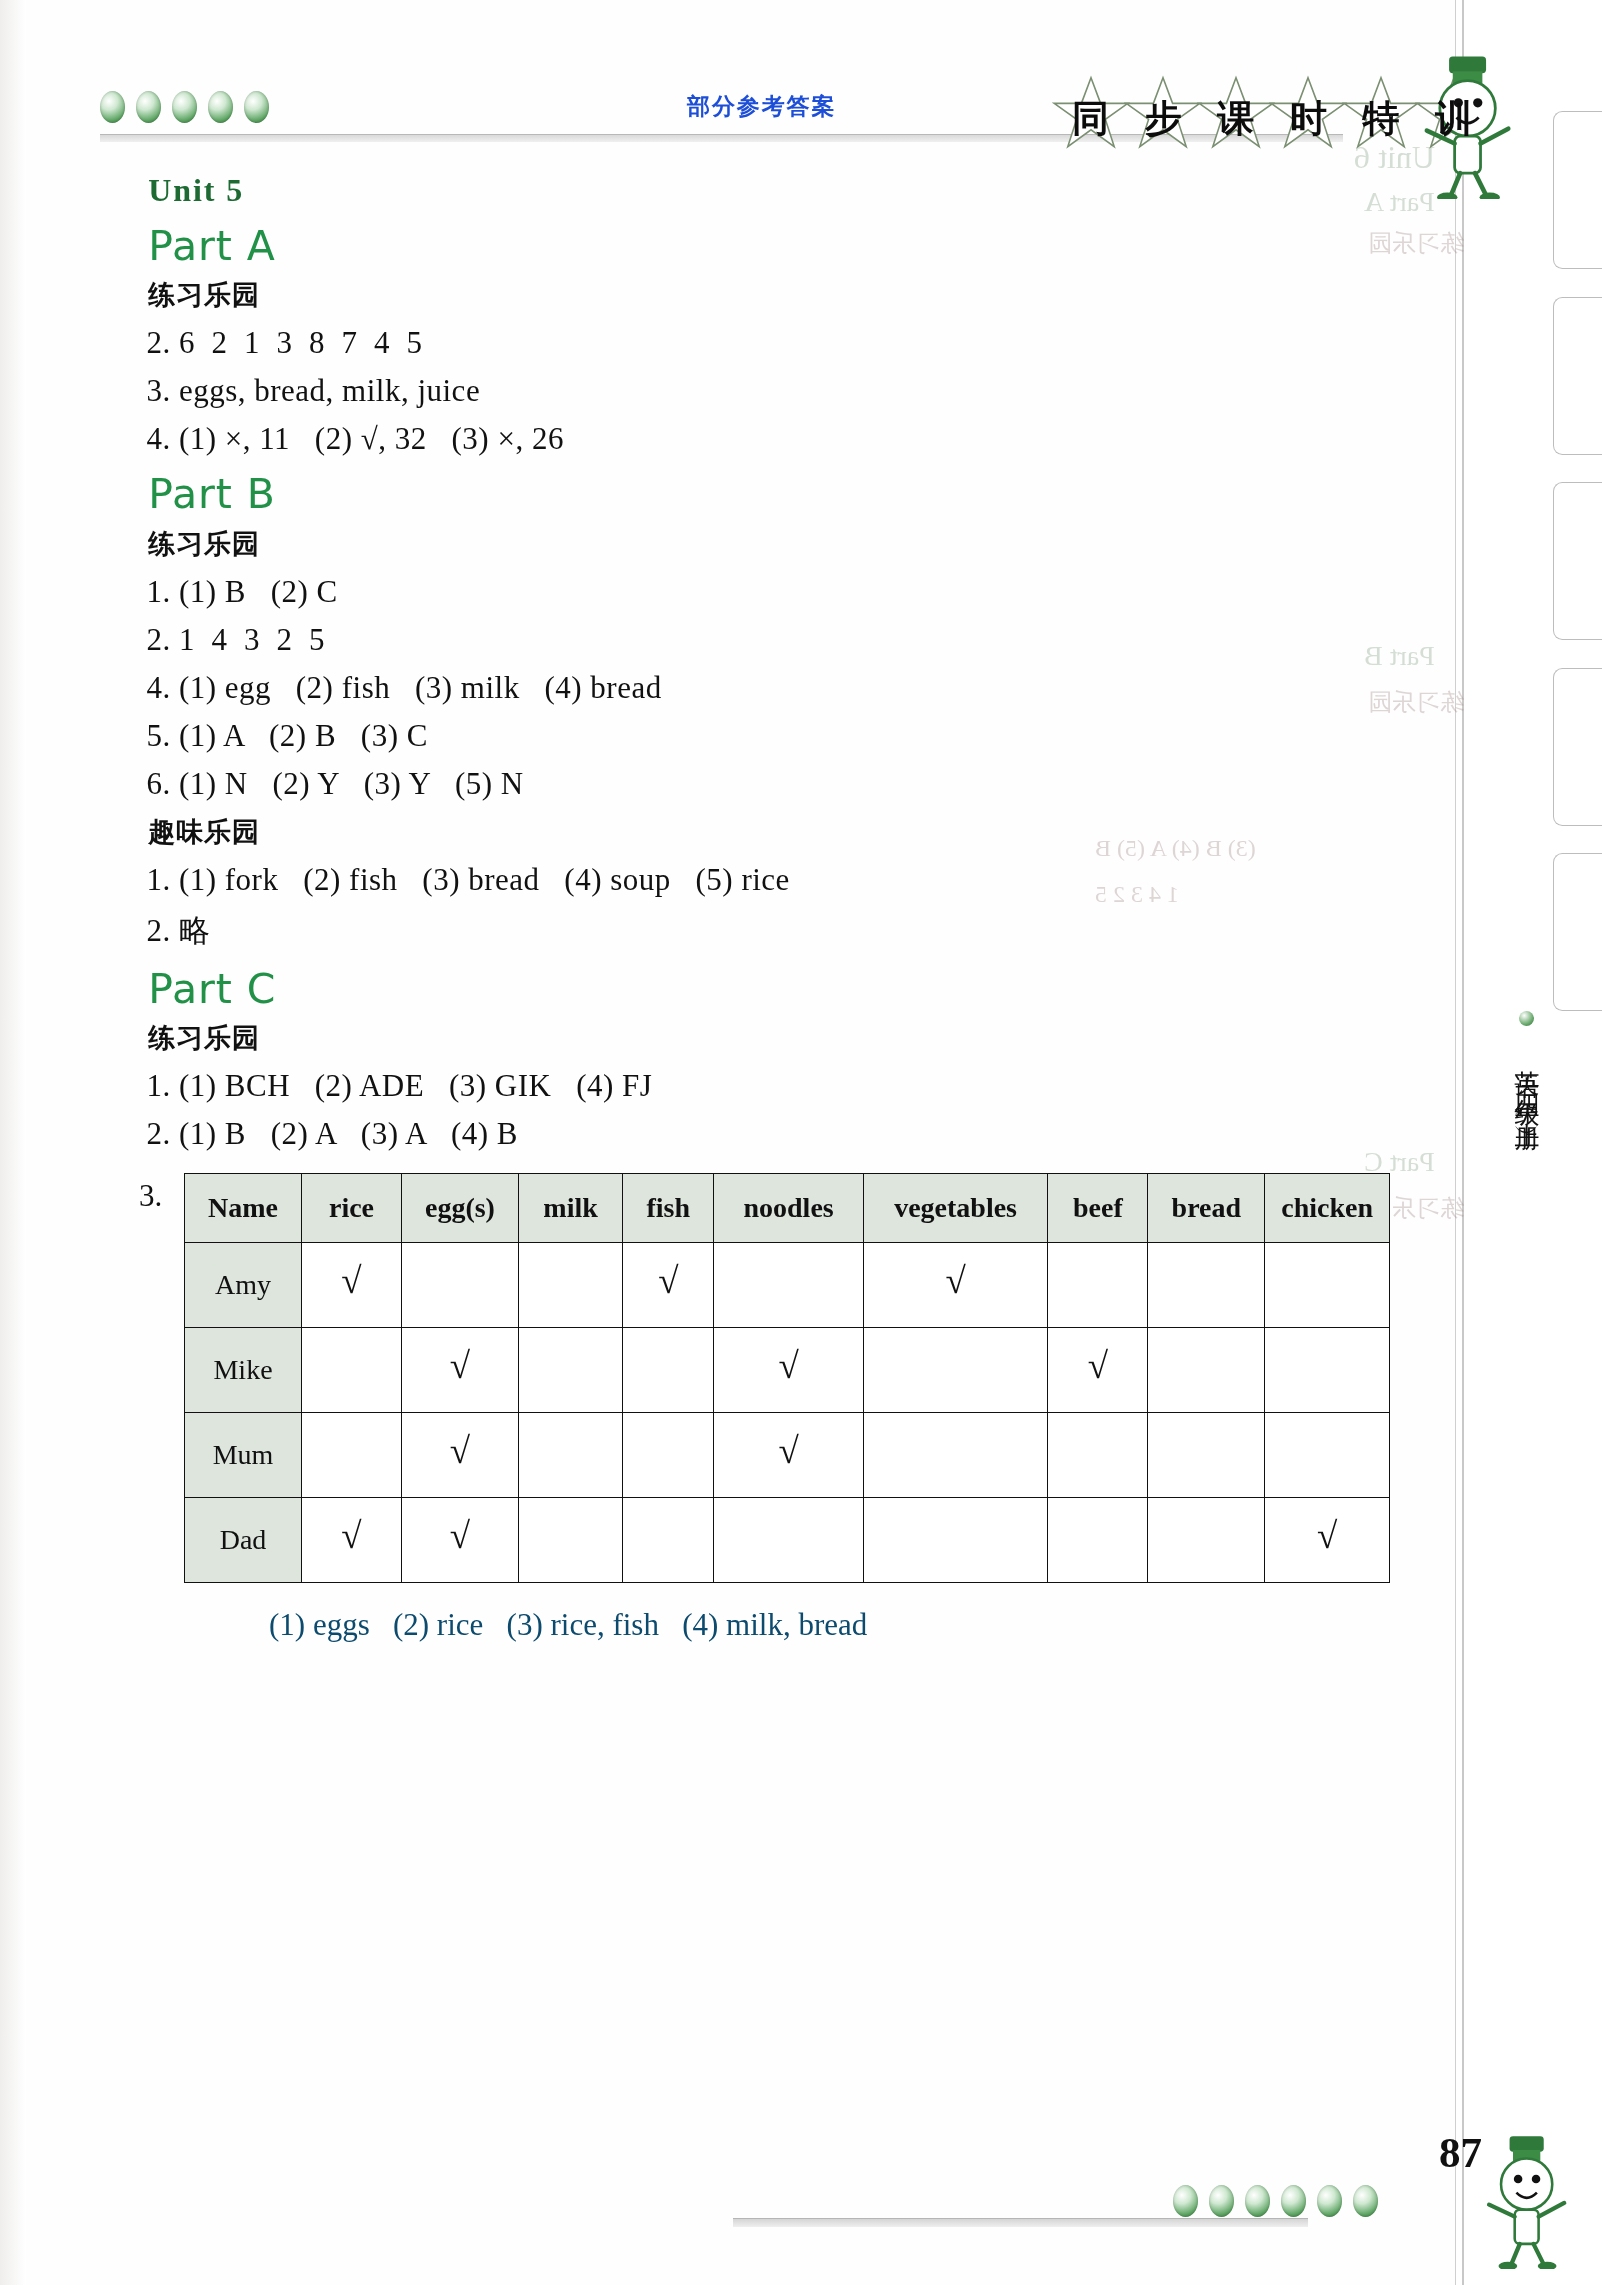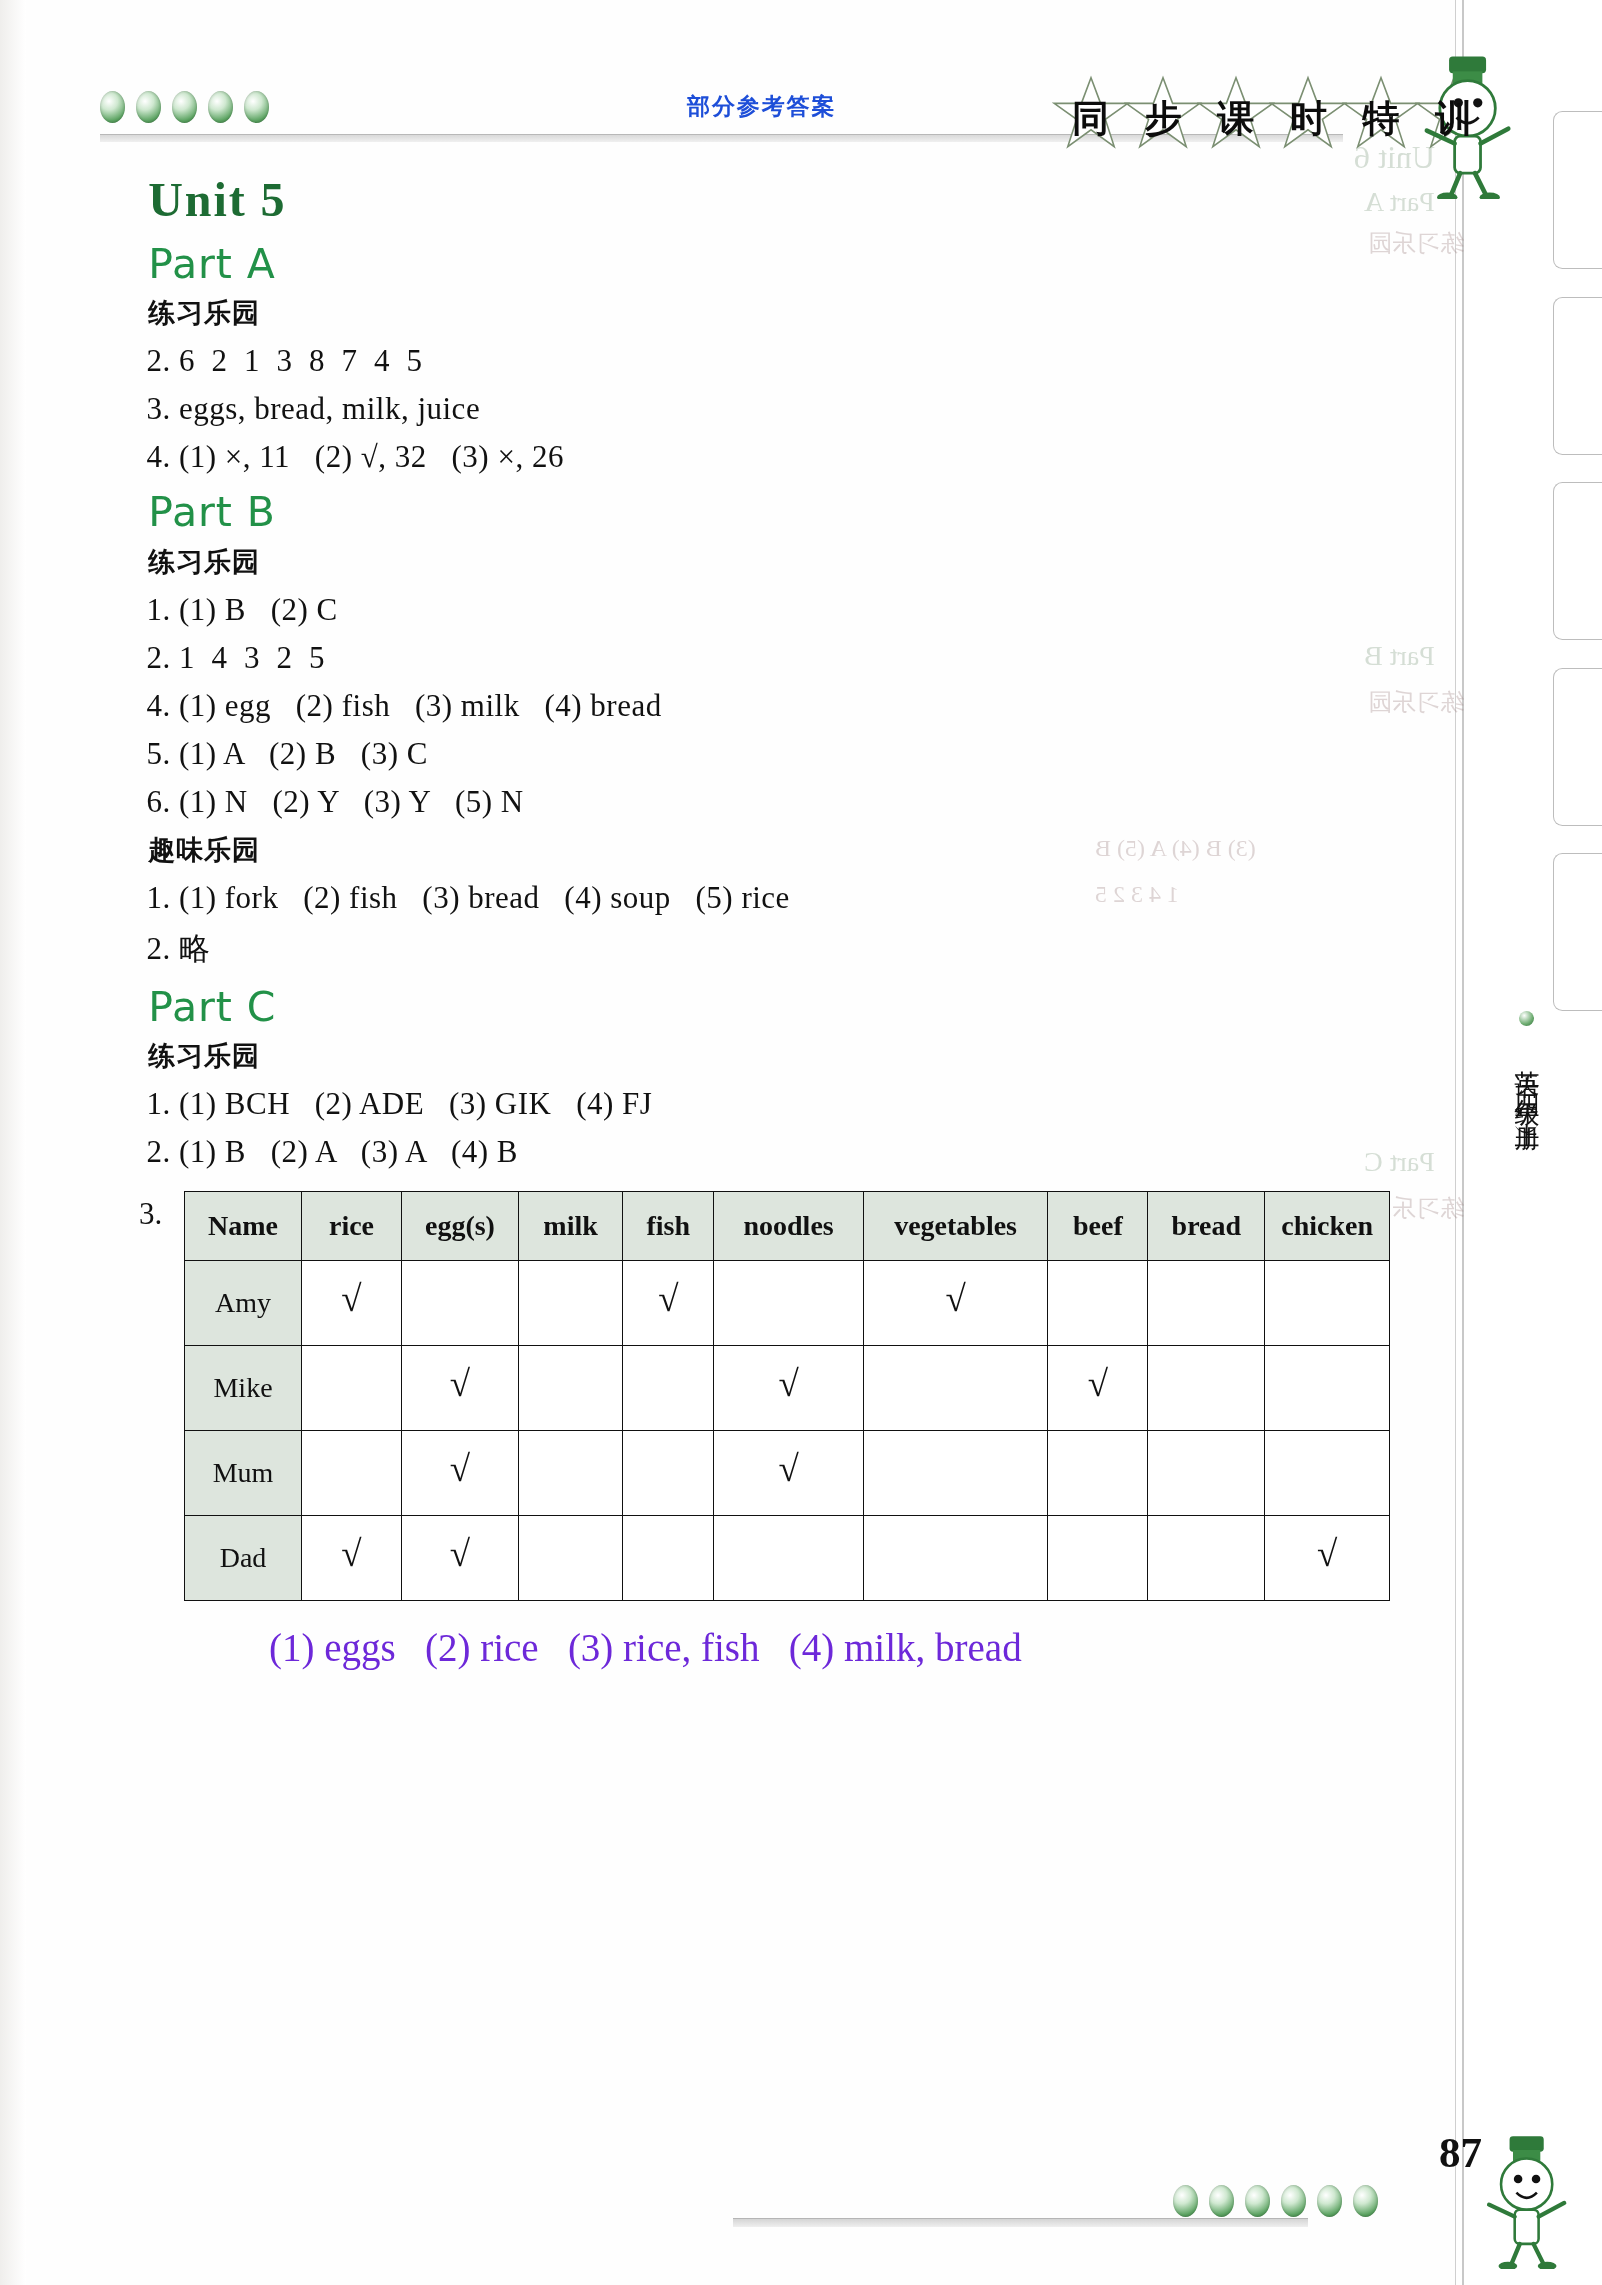--- a/index.html
+++ b/index.html
@@ -123,21 +123,21 @@
 
   
   #content {
     position: absolute;
     left: 139px; top: 172px;
     width: 1206px;
   }
   .unit-title {
     font-family: "Liberation Serif", serif;
     font-weight: bold;
-    font-size: 48px;
+    font-size: 32px;
     color: #1d6b33;
     margin: 0 0 5.6px 9.3px;
     letter-spacing: 1.9px;
   }
   .part-title {
     font-family: "DejaVu Sans", sans-serif;
     font-size: 41px;
     color: #229148;
     margin: 13px 0 3.7px 9.3px;
     letter-spacing: 0.9px;
@@ -187,22 +187,22 @@
   table.survey tbody td.namecell { background: #dde5dd; }
   .tick {
     font-family: "Liberation Serif", serif;
     font-size: 37px;
     line-height: 1;
     display: inline-block;
     transform: translateY(-3.7px);
   }
   #q3-sub {
     font-family: "Liberation Serif", serif;
-    font-size: 39px;
-    color: #6d28d9;
+    font-size: 31px;
+    color: #0c4a6e;
     margin: 24px 0 0 130px;
     white-space: pre;
   }
 
   
   #footer-rule {
     position: absolute;
     left: 733px; bottom: 59px;
     width: 575px; height: 9.3px;
     background: linear-gradient(to bottom,#d5d5d5,#efefef);

